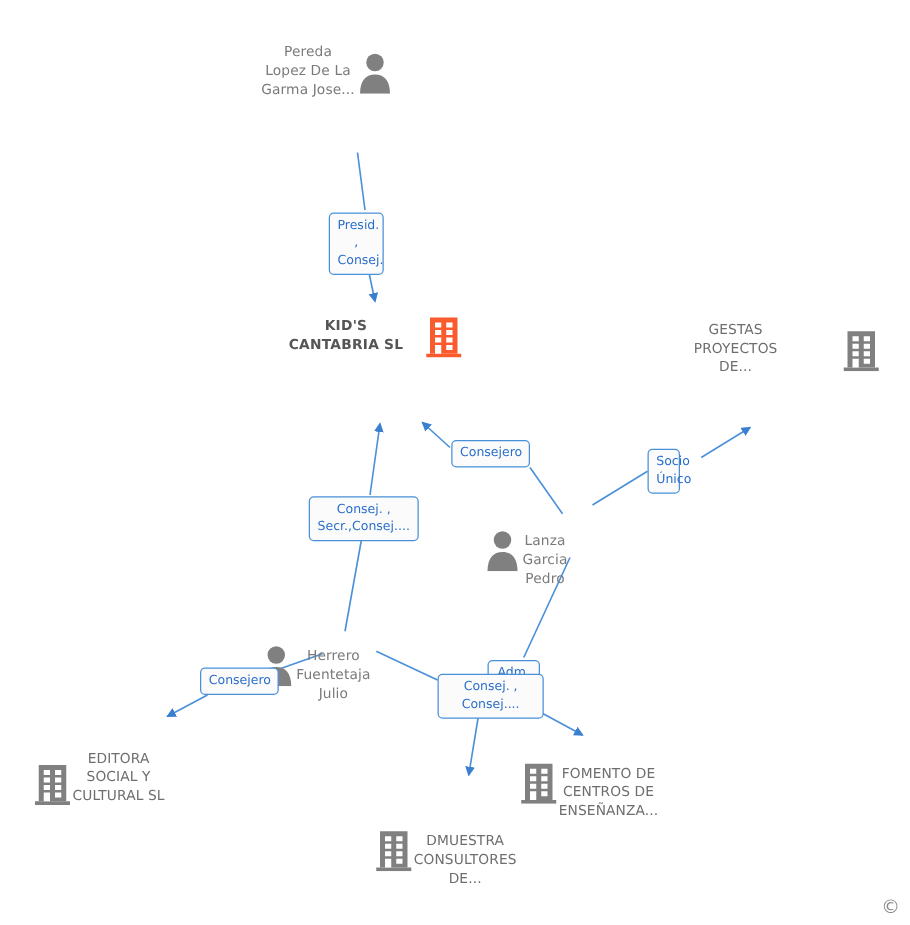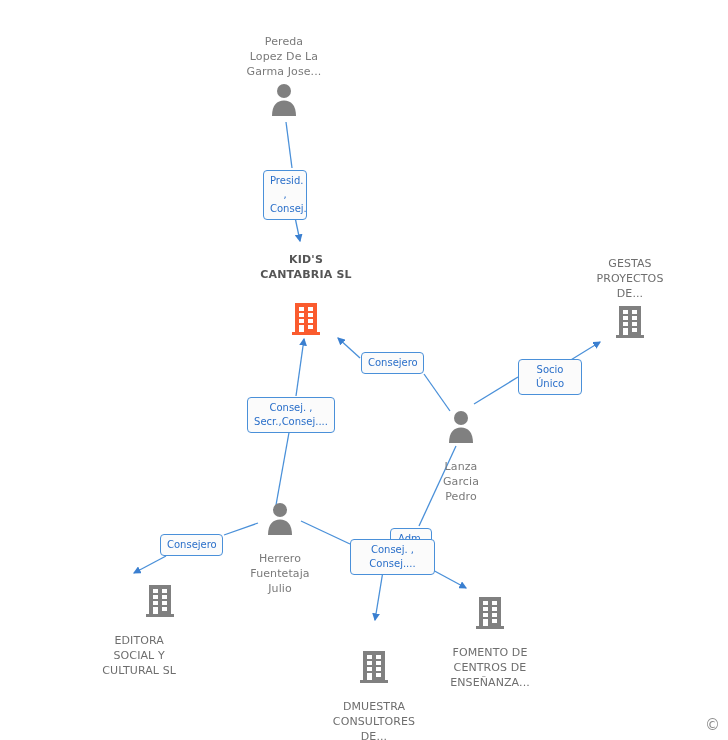--- a/index.html
+++ b/index.html
@@ -23,21 +23,21 @@
     height: 740px;
   }
 
   
   .node {
     position: absolute;
     width: 150px;
     margin-left: -75px;
     text-align: center;
     display: flex;
-    flex-direction: column;
+    flex-direction: row;
     align-items: center;
   }
   .node-label {
     font-size: 11px;
     line-height: 15px;
     color: #7a7a7a;
     letter-spacing: 0.1px;
     white-space: pre-line;
   }
   .node-label.company {
@@ -160,21 +160,21 @@
     <rect x="18" y="6" width="5" height="4" fill="#ffffff"></rect>
     <rect x="9" y="12" width="5" height="4" fill="#ffffff"></rect>
     <rect x="18" y="12" width="5" height="4" fill="#ffffff"></rect>
     <rect x="9" y="18" width="5" height="4" fill="#ffffff"></rect>
     <rect x="18" y="18" width="5" height="4" fill="#ffffff"></rect>
     <rect x="9" y="24" width="5" height="7" fill="#ffffff"></rect>
     <rect x="18" y="24" width="5" height="4" fill="#ffffff"></rect>
   </svg>
 </div>
 
-<div class="node label-first" style="left:630px; top:256px;">
+<div class="node label-first" style="left:630px; top:256px;justify-content:space-between;">
   <div class="node-label company">GESTAS
 PROYECTOS
 DE...</div>
   <svg class="node-icon" viewBox="0 0 32 34" xmlns="http://www.w3.org/2000/svg">
     <rect x="5" y="2" width="22" height="29" fill="#808080"></rect>
     <rect x="2" y="31" width="28" height="3" fill="#808080"></rect>
     <rect x="9" y="6" width="5" height="4" fill="#ffffff"></rect>
     <rect x="18" y="6" width="5" height="4" fill="#ffffff"></rect>
     <rect x="9" y="12" width="5" height="4" fill="#ffffff"></rect>
     <rect x="18" y="12" width="5" height="4" fill="#ffffff"></rect>
@@ -260,21 +260,21 @@
 </div>
 
 <div class="edge-label" style="left:263px; top:170px; width:44px;">Presid. ,
 Consej.</div>
 
 <div class="edge-label" style="left:247px; top:397px; width:88px;">Consej. ,
 Secr.,Consej....</div>
 
 <div class="edge-label" style="left:361px; top:352px; width:63px;">Consejero</div>
 
-<div class="edge-label" style="left:518px; top:359px; width:64px;">Socio
+<div class="edge-label" style="left:518px; top:359px; width:26px;text-align:right;">Socio
 Único</div>
 
 <div class="edge-label" style="left:160px; top:534px; width:63px;">Consejero</div>
 
 <div class="edge-label" style="left:390px; top:528px; width:42px; z-index:2;">Adm.
 Único</div>
 
 <div class="edge-label" style="left:350px; top:539px; width:85px; z-index:3;">Consej. ,
 Consej....</div>
 

